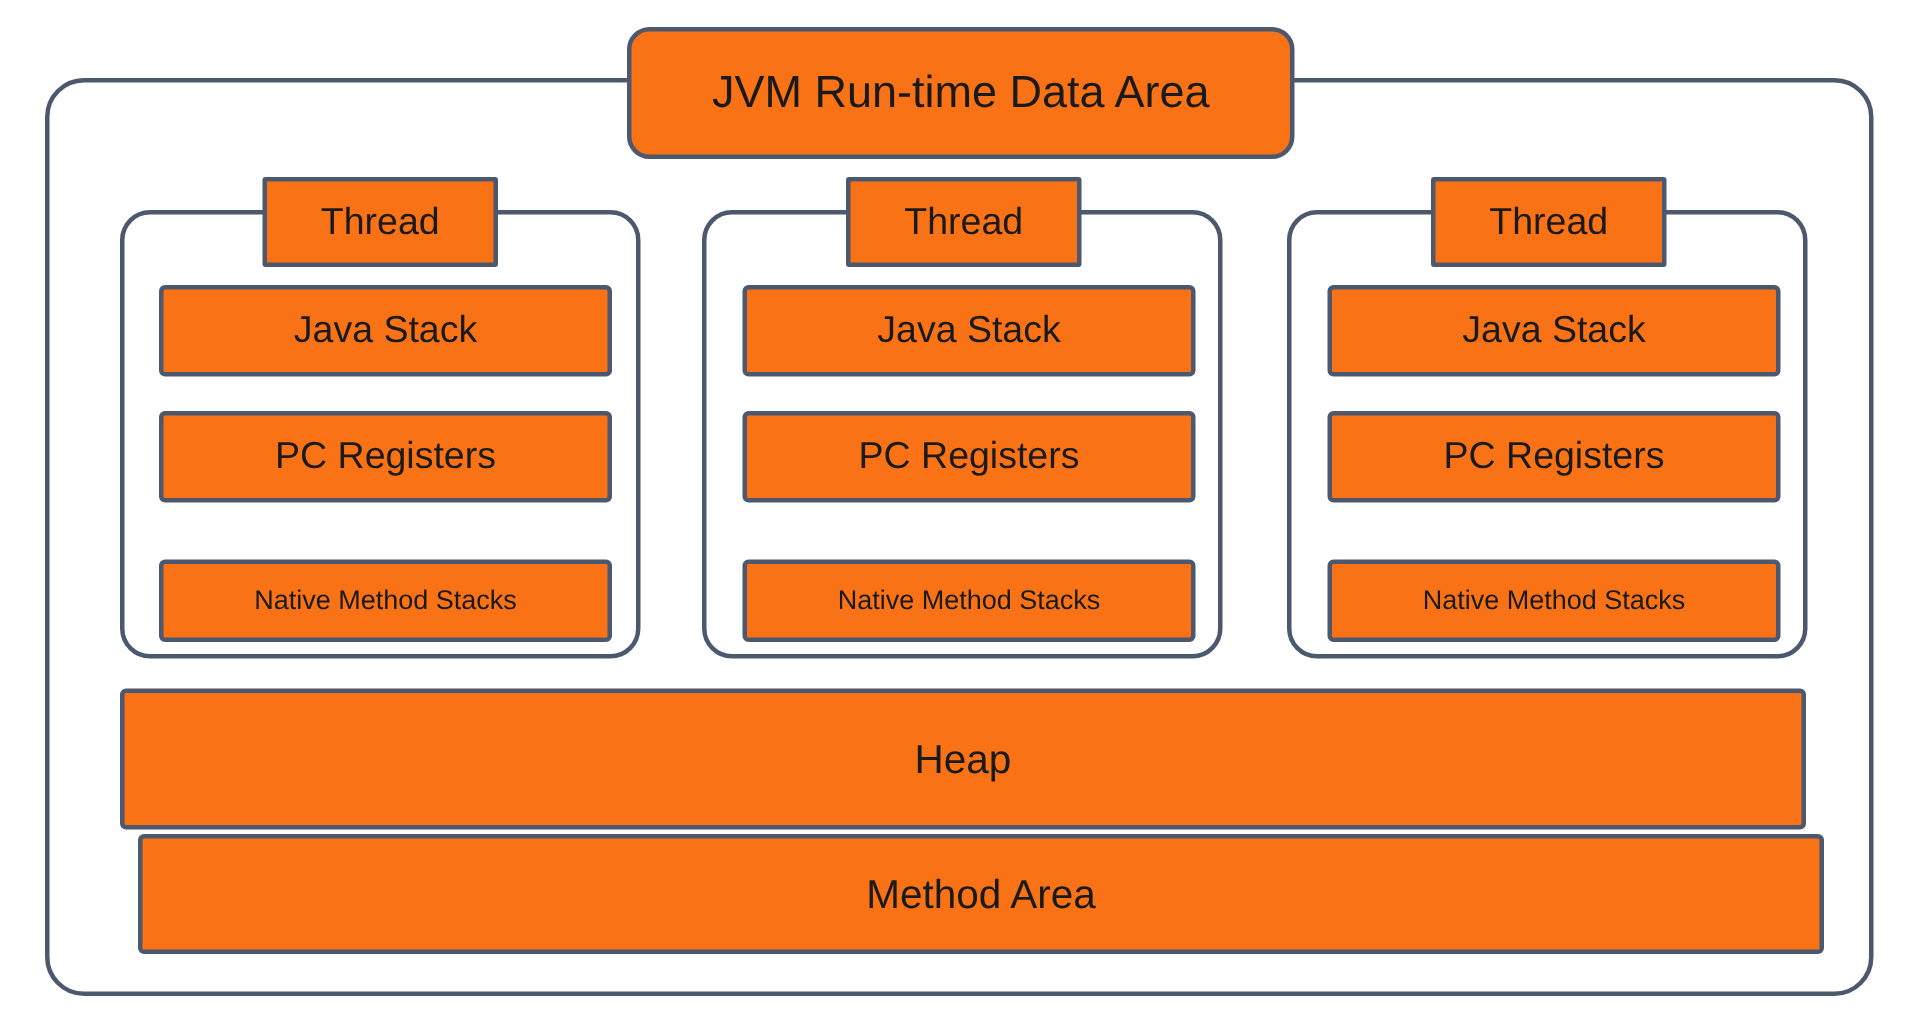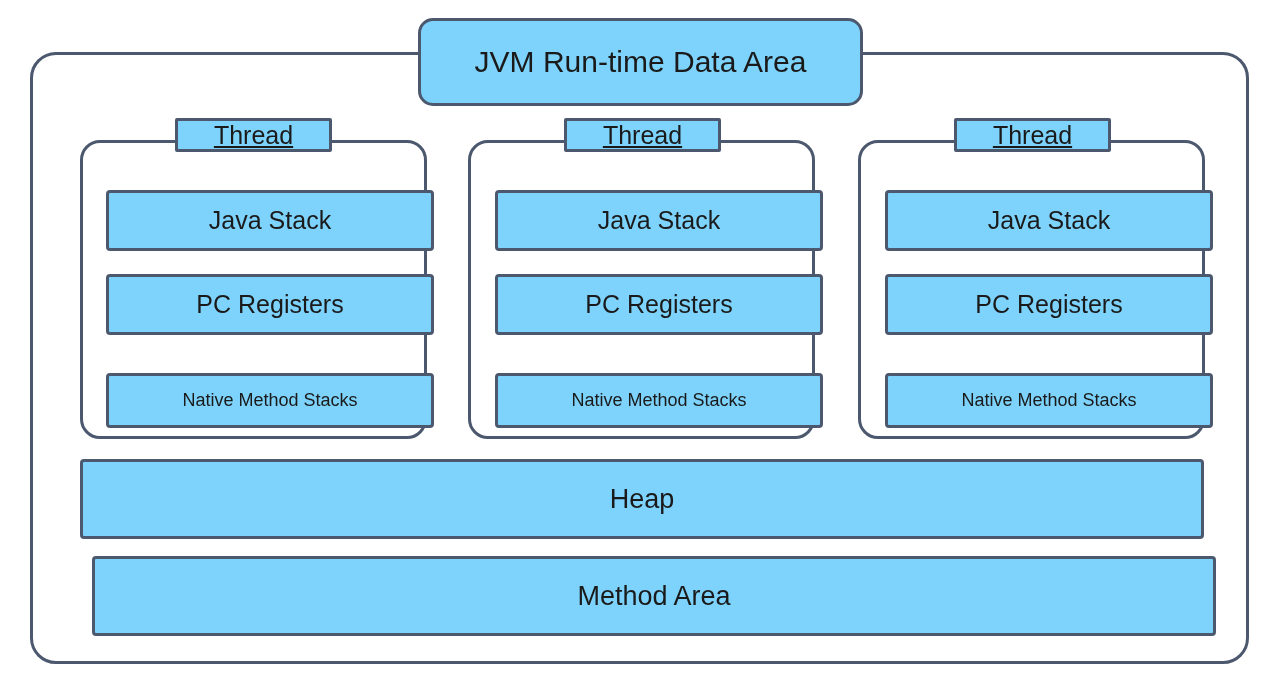--- a/index.html
+++ b/index.html
@@ -17,21 +17,21 @@
     height: 690px;
     background: #ffffff;
     overflow: hidden;
   }
 
   
   .box {
     position: absolute;
     box-sizing: border-box;
     border: 3px solid #4c586e;
-    background: #7dd3fc;
+    background: #f97316;
     display: flex;
     align-items: center;
     justify-content: center;
     color: #1a1a1a;
   }
 
   
   #outer-container {
     left: 30px;
     top: 52px;
@@ -62,33 +62,32 @@
     display: block;
   }
   #thread-container-1 { left: 80px; }
   #thread-container-2 { left: 468px; }
   #thread-container-3 { left: 858px; }
 
   
   .thread-label {
     top: 118px;
     width: 157px;
-    height: 34px;
+    height: 60px;
     border-radius: 2px;
     font-size: 25px;
     z-index: 5;
-    text-decoration: underline;
   }
   #thread-label-1 { left: 175px; }
   #thread-label-2 { left: 564px; }
   #thread-label-3 { left: 954px; }
 
   
   .thread-item {
-    width: 328px;
+    width: 302px;
     border-radius: 4px;
     font-size: 25px;
   }
   .thread-item.small {
     font-size: 18px;
   }
   .row-stack   { top: 190px; height: 61px; }
   .row-pc      { top: 274px; height: 61px; justify-content: center; }
   .row-native  { top: 373px; height: 55px; }
 
@@ -96,21 +95,21 @@
   .col-2 { left: 495px; }
   .col-3 { left: 885px; }
 
   
   .wide-region {
     left: 80px;
     width: 1124px;
     border-radius: 4px;
     font-size: 27px;
   }
-  #heap-box        { top: 459px;  height: 80px; }
+  #heap-box        { top: 459px;  height: 94px; }
   #method-area-box { top: 556px;  height: 80px; margin-left: 12px; }
 </style>
 </head>
 <body>
 
 <div id="diagram">
 
   <div class="box" id="outer-container"></div>
 
   <div class="box" id="title-box">

